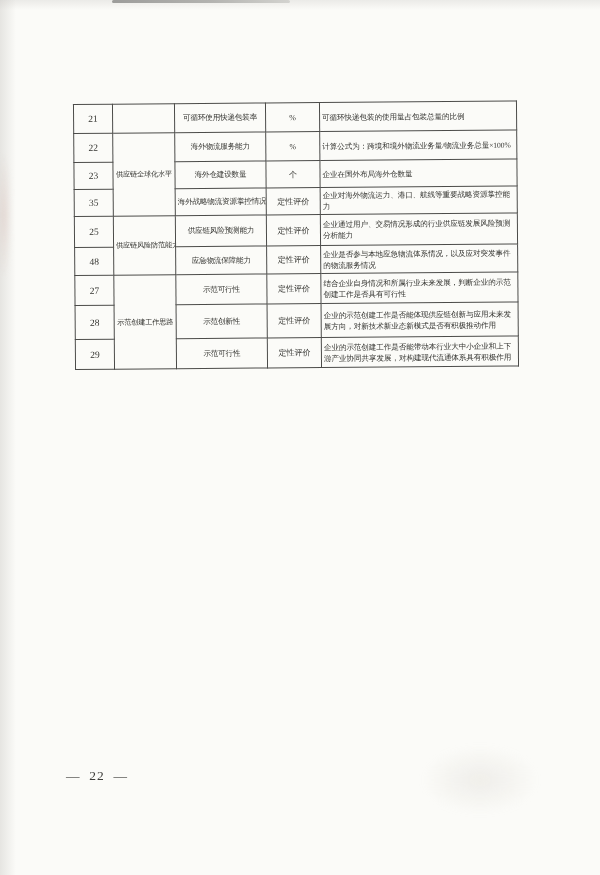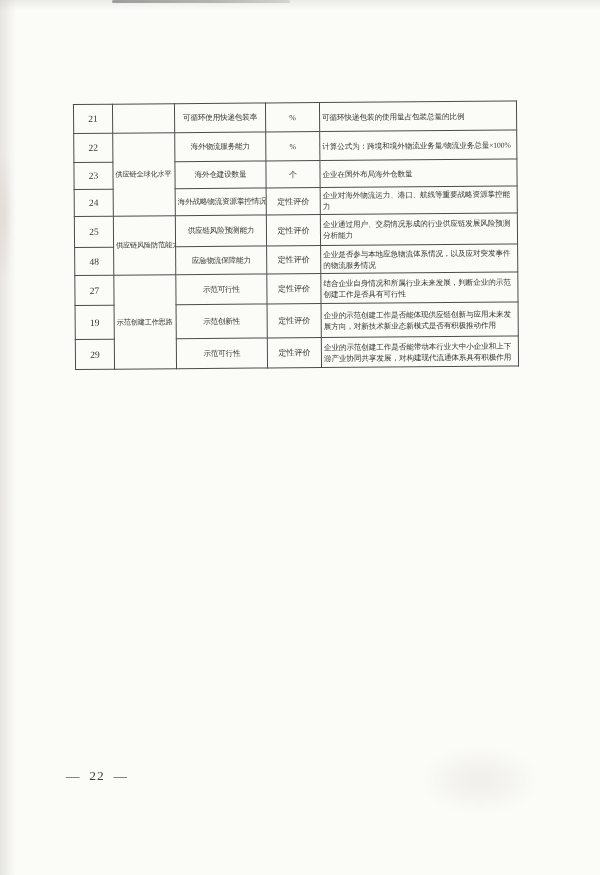--- a/index.html
+++ b/index.html
@@ -58,21 +58,21 @@
     background: transparent;
   }
   table.eval td {
     border: 1px solid #4c4c4a;
     color: #33332f;
     vertical-align: middle;
     padding: 1px 2px;
     overflow: hidden;
   }
   td.num  { text-align: center; font-size: 9.5px; }
-  td.cat  { text-align: left; font-size: 7.2px; white-space: nowrap; letter-spacing: -0.2px; }
+  td.cat  { text-align: center; font-size: 7.2px; white-space: nowrap; letter-spacing: -0.2px; }
   td.ind  { text-align: center; font-size: 7.6px; white-space: nowrap; letter-spacing: -0.2px; }
   td.unit { text-align: center; font-size: 8px; }
   td.desc { text-align: left; font-size: 7.6px; line-height: 1.45; padding: 1px 3px; letter-spacing: -0.1px; }
 
   
   #page-number {
     position: absolute; left: 66px; top: 768px;
     font-size: 13.5px; color: #3d3d3a;
     white-space: pre;
     letter-spacing: 1px;
@@ -113,21 +113,21 @@
             <td class="unit">%</td>
             <td class="desc">计算公式为：跨境和境外物流业务量/物流业务总量×100%</td>
           </tr>
           <tr style="height: 27px;">
             <td class="num">23</td>
             <td class="ind">海外仓建设数量</td>
             <td class="unit">个</td>
             <td class="desc">企业在国外布局海外仓数量</td>
           </tr>
           <tr style="height: 27px;">
-            <td class="num">24</td>
+            <td class="num">35</td>
             <td class="ind">海外战略物流资源掌控情况</td>
             <td class="unit">定性评价</td>
             <td class="desc">企业对海外物流运力、港口、航线等重要战略资源掌控能力</td>
           </tr>
           <tr style="height: 31px;">
             <td class="num">25</td>
             <td class="cat" rowspan="2">供应链风险防范能力</td>
             <td class="ind">供应链风险预测能力</td>
             <td class="unit">定性评价</td>
             <td class="desc">企业通过用户、交易情况形成的行业供应链发展风险预测分析能力</td>
@@ -139,21 +139,21 @@
             <td class="desc">企业是否参与本地应急物流体系情况，以及应对突发事件的物流服务情况</td>
           </tr>
           <tr style="height: 30px;">
             <td class="num">27</td>
             <td class="cat" rowspan="3">示范创建工作思路</td>
             <td class="ind">示范可行性</td>
             <td class="unit">定性评价</td>
             <td class="desc">结合企业自身情况和所属行业未来发展，判断企业的示范创建工作是否具有可行性</td>
           </tr>
           <tr style="height: 34px;">
-            <td class="num">19</td>
+            <td class="num">28</td>
             <td class="ind">示范创新性</td>
             <td class="unit">定性评价</td>
             <td class="desc">企业的示范创建工作是否能体现供应链创新与应用未来发展方向，对新技术新业态新模式是否有积极推动作用</td>
           </tr>
           <tr style="height: 30px;">
             <td class="num">29</td>
             <td class="ind">示范可行性</td>
             <td class="unit">定性评价</td>
             <td class="desc">企业的示范创建工作是否能带动本行业大中小企业和上下游产业协同共享发展，对构建现代流通体系具有积极作用</td>
           </tr>

